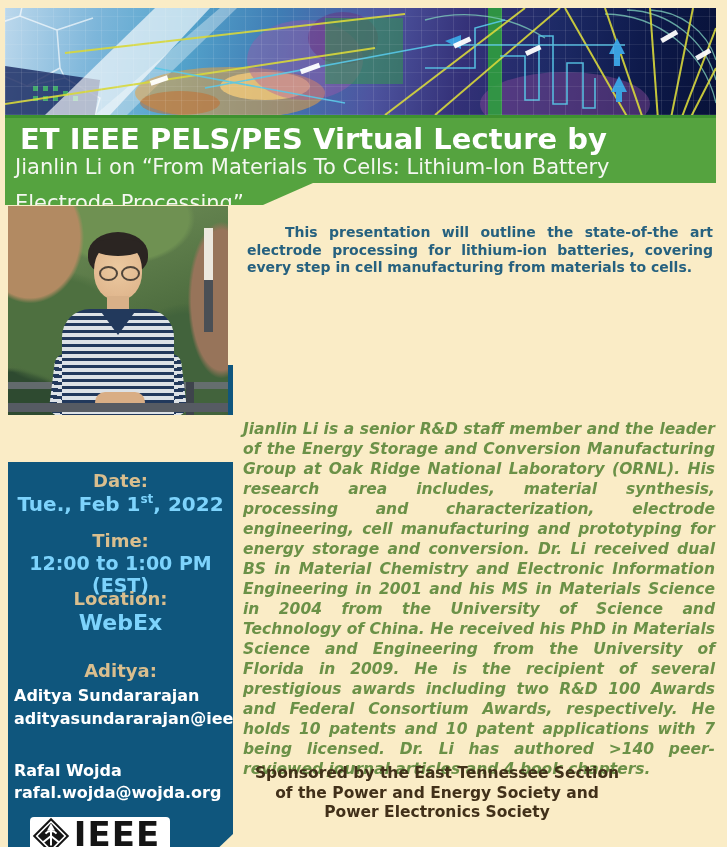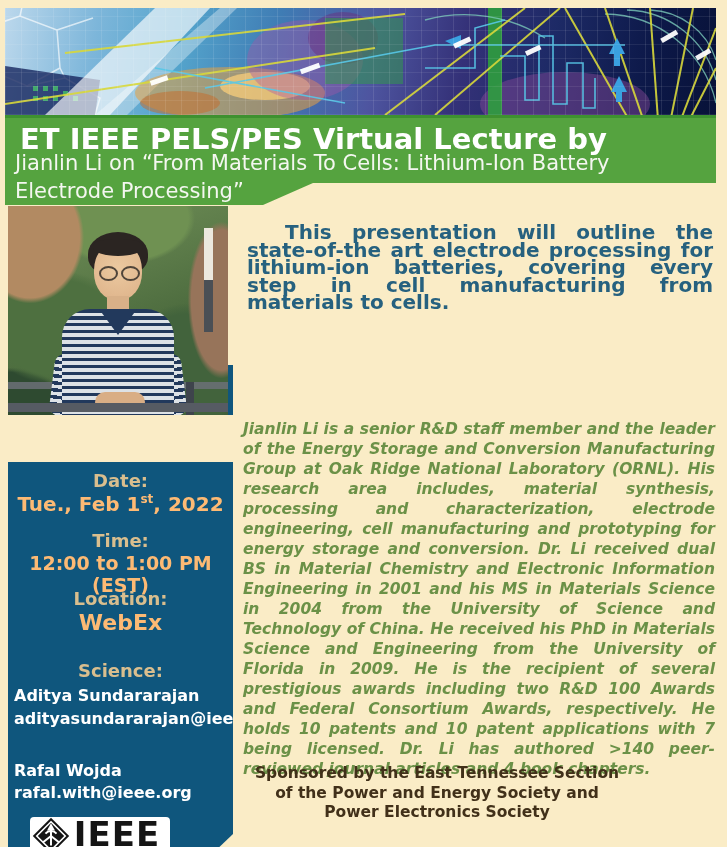--- a/index.html
+++ b/index.html
@@ -25,21 +25,21 @@
     position:absolute;left:5px;top:115px;width:711px;height:90px;
     background:linear-gradient(#3E9130 0 3px,#55A33F 3px);
     clip-path:polygon(0 0,711px 0,711px 68px,308px 68px,258px 90px,0 90px);
   }
   .banner-title{
     position:absolute;left:9px;top:1px;margin:6px;
     font-size:29px;font-weight:700;color:#ffffff;letter-spacing:0;
   }
   .banner-subtitle{
     position:absolute;left:10px;top:34px;margin:0;width:690px;
-    font-size:21px;font-weight:400;color:#f4f7f0;line-height:28px;
+    font-size:21px;font-weight:400;color:#f4f7f0;line-height:36px;
   }
   
   .photo{
     position:absolute;left:8px;top:206px;width:220px;height:209px;overflow:hidden;
     background-color:#5d7d46;
     background-image:
       radial-gradient(90px 110px at 10% 15%,#b28a62 0 55%,rgba(178,138,98,0) 60%),
       radial-gradient(60px 140px at 97% 45%,#97745a 0 50%,rgba(151,116,90,0) 56%),
       radial-gradient(110px 70px at 52% 6%,#6f9152 0 60%,rgba(111,145,82,0) 66%),
       radial-gradient(120px 95px at 22% 58%,#4e7040 0 50%,rgba(78,112,64,0) 60%),
@@ -71,38 +71,38 @@
   
   .panel-edge{position:absolute;left:228px;top:365px;width:5px;height:50px;background:#0F567D;}
   
   .panel{
     position:absolute;left:8px;top:415px;width:225px;height:415px;background:#0F567D;
     clip-path:polygon(0 0,225px 0,225px 372px,180px 415px,0 415px);
     color:#fff;
     margin-top:47px;
   }
   .p-label{position:absolute;width:100%;text-align:center;font-size:18px;font-weight:700;color:#D9BE8E;}
-  .p-value{position:absolute;width:100%;text-align:center;font-size:19px;font-weight:700;color:#fdba74;}
+  .p-value{position:absolute;width:100%;text-align:center;font-size:19px;font-weight:700;color:#7dd3fc;}
   .lbl-date{top:8px;} .val-date{top:30px;font-size:20px;}
   .val-date sup{font-size:12px;}
   .lbl-time{top:68px;} .val-time{top:90px;}
   .lbl-loc{top:126px;} .val-loc{top:148px;font-size:22px;font-weight:700;}
   .lbl-contact{top:198px;}
   .p-contact{position:absolute;left:6px;font-size:16px;font-weight:600;color:#fff;}
   .c1n{top:224px;} .c1e{top:247px;} .c2n{top:299px;} .c2e{top:321px;}
   .ieee-logo{
     position:absolute;left:22px;top:355px;width:140px;height:47px;background:#ffffff;
     border-radius:4px;display:flex;align-items:flex-start;justify-content:center;gap:4px;
   }
   .ieee-text{font-size:34px;font-weight:800;color:#151515;letter-spacing:1px;line-height:1;}
   .ieee-reg{font-size:8px;color:#151515;align-self:flex-end;margin-bottom:6px;margin-left:-4px;}
   
   .abstract{
     position:absolute;left:247px;top:224px;width:466px;
-    font-size:20px;font-weight:700;color:#26617F;line-height:17.6px;
+    font-size:14px;font-weight:700;color:#26617F;line-height:17.6px;
     text-align:justify;text-indent:38px;
   }
   .bio{
     position:absolute;left:243px;top:419px;width:472px;
     font-size:15.5px;font-weight:700;font-style:italic;color:#6B9147;line-height:20px;
     text-align:justify;
   }
   .sponsor{
     position:absolute;left:247px;top:764px;width:380px;
     font-size:15.5px;font-weight:700;color:#413019;line-height:19.5px;text-align:center;
@@ -221,25 +221,25 @@
   <div class="panel">
     <div class="p-label lbl-date">Date:</div>
     <div class="p-value val-date"><span>Tue., Feb 1</span><sup>st</sup><span>, 2022</span></div>
 
     <div class="p-label lbl-time">Time:</div>
     <div class="p-value val-time">12:00 to 1:00 PM (EST)</div>
 
     <div class="p-label lbl-loc">Location:</div>
     <div class="p-value val-loc">WebEx</div>
 
-    <div class="p-label lbl-contact">Science:</div>
+    <div class="p-label lbl-contact">Aditya:</div>
     <div class="p-contact c1n">Aditya Sundararajan</div>
     <div class="p-contact c1e">adityasundararajan@ieee.org</div>
     <div class="p-contact c2n">Rafal Wojda</div>
-    <div class="p-contact c2e">rafal.with@ieee.org</div>
+    <div class="p-contact c2e">rafal.wojda@wojda.org</div>
 
     <div class="ieee-logo">
       <svg width="38" height="38" viewBox="0 0 48 48">
         <path d="M24 1 L47 24 L24 47 L1 24 Z" fill="#151515"></path>
         <path d="M24 6 L42 24 L24 42 L6 24 Z" fill="none" stroke="#ffffff" stroke-width="2"></path>
         <g stroke="#ffffff" stroke-width="2.5" fill="none">
           <path d="M24 12 L24 36"></path>
           <path d="M24 24 L14 32"></path>
           <path d="M24 24 L34 32"></path>
           <path d="M17 21 A9 9 0 0 1 31 21"></path>

